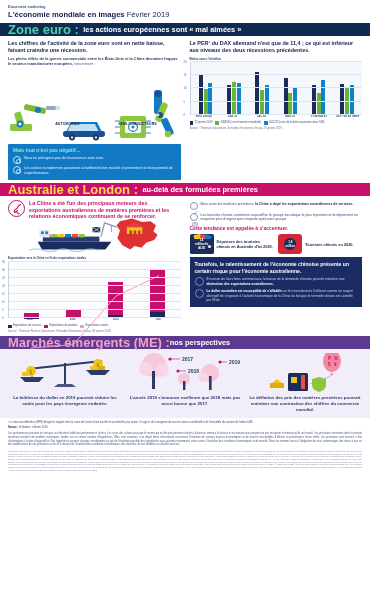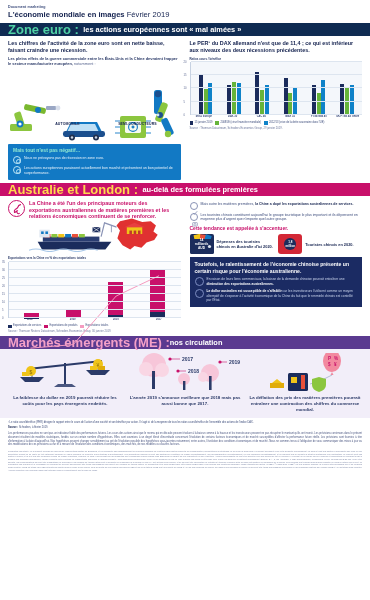--- a/index.html
+++ b/index.html
@@ -493,21 +493,21 @@
               <b>Le dollar australien est susceptible de s'affaiblir</b><span> car les investisseurs l'utilisent comme un moyen alternatif de s'exposer à l'activité économique de la Chine du fait que le renminbi chinois est contrôlé par l'État.</span>
             </p>
           </div>
         </div>
       </div>
     </div>
   </div>
 
   <div class="secbar sec-em">
     <span class="a">Marchés émergents (ME) :</span>
-      <span class="b"> nos circulation</span>
+      <span class="b"> nos perspectives</span>
   </div>
 
   <div class="em-band">
     <div class="em-cols">
       <div class="em-col">
         <div class="em-art">
           <svg viewBox="0 0 110 40" style="width:100%;height:40px">
             <line x1="55" y1="10" x2="55" y2="32" stroke="#2b3a68" stroke-width="2"></line>
             <path d="M44 34 h22 l-4 -3 h-14 z" fill="#4a5680"></path>
             <line x1="18" y1="16" x2="92" y2="8" stroke="#2b3a68" stroke-width="1.8"></line>

